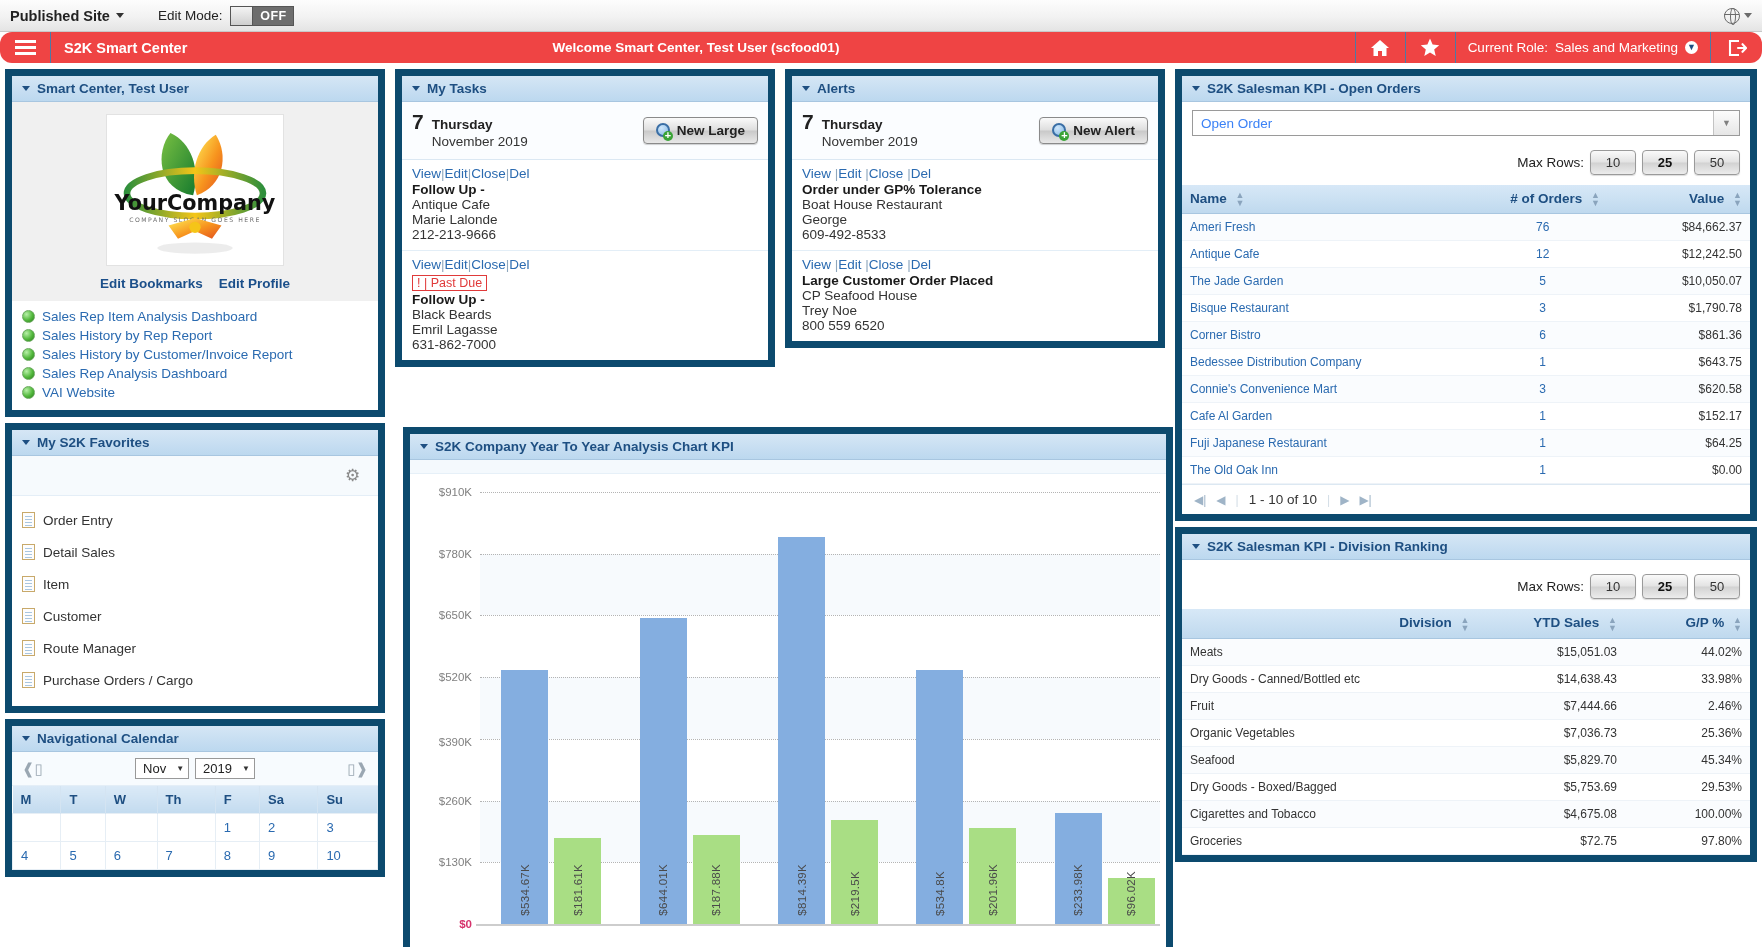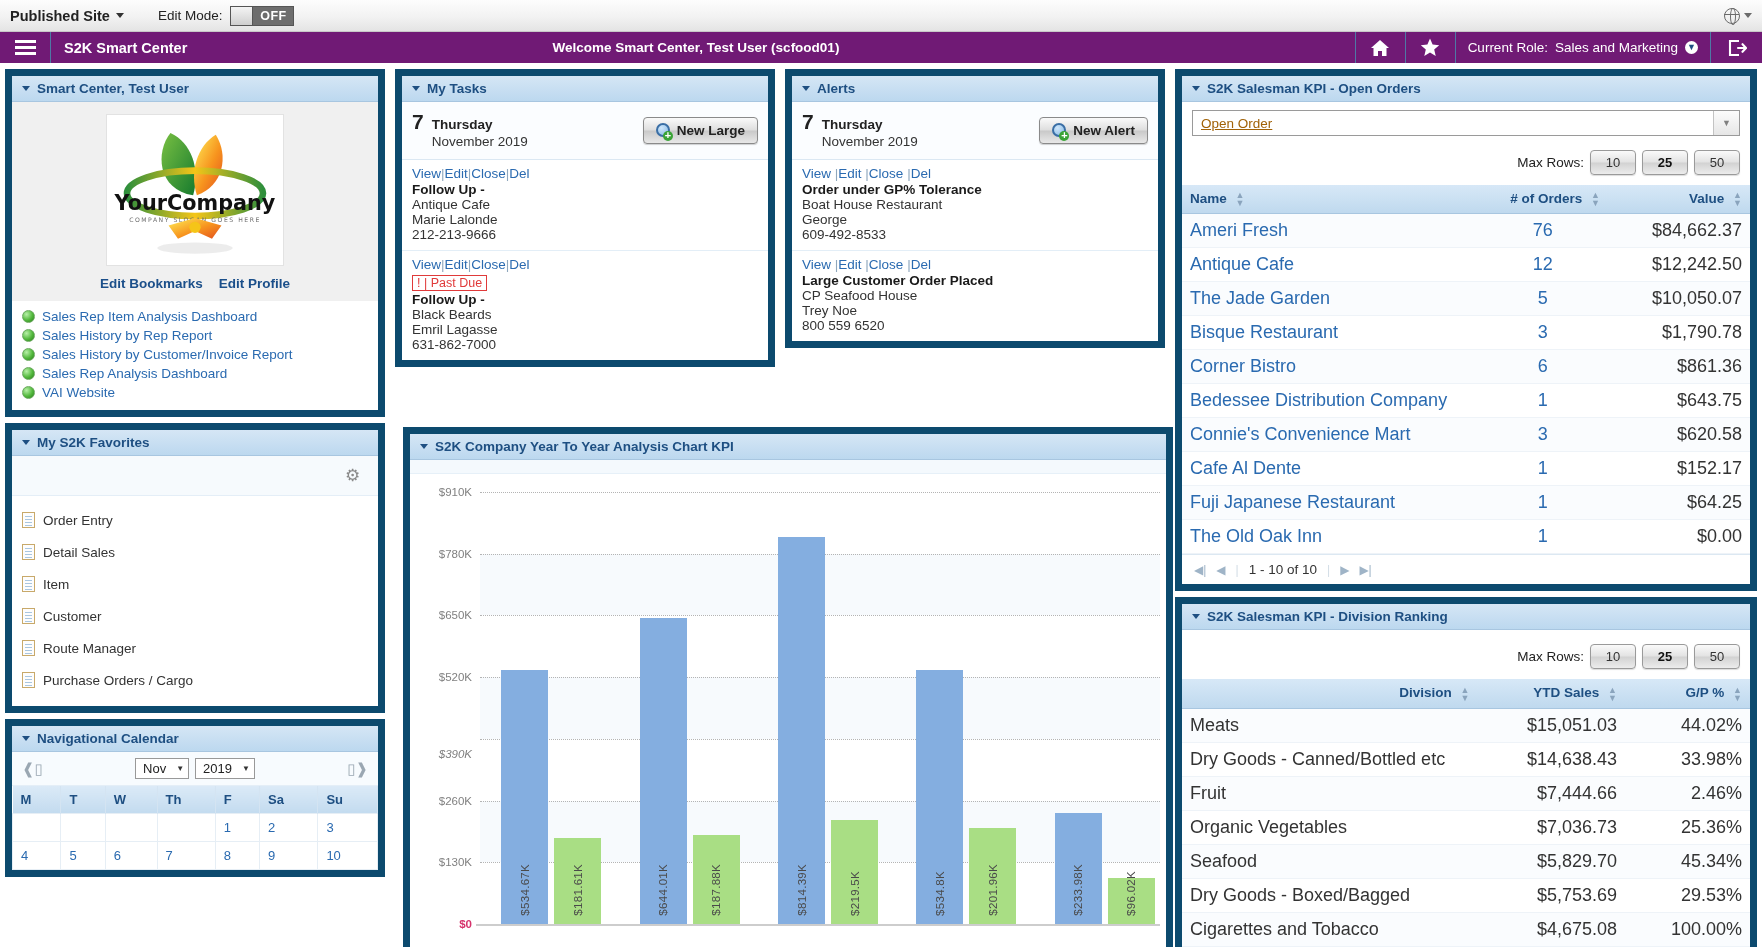--- a/index.html
+++ b/index.html
@@ -65,22 +65,22 @@
     content:""; position:absolute; left: 5.2px; top: -1px;
     width: 3.4px; height: 15px; border: 1.4px solid #6b6b6b; border-radius: 50%;
   }
   .globe::after {
     content:""; position:absolute; left: -1px; top: 5.2px;
     width: 15px; height: 0; border-top: 1.4px solid #6b6b6b;
   }
 
   
   .navbar {
-    height: 31px; background: #701a75;
-    display: flex; align-items: stretch; color: #fff;
+    height: 31px; background: #ef4444;
+    display: flex; align-items: stretch; color: #fff; border-radius: 12px;
   }
   .hamburger {
     width: 50px; display: flex; flex-direction: column;
     justify-content: center; align-items: center; gap: 3px; cursor: pointer;
   }
   .hamburger span { display:block; width: 21px; height: 3px; background: #fff; }
   .nav-title {
     display: flex; align-items: center; padding-left: 13px;
     font-size: 14.5px; font-weight: bold;
     border-left: 1px solid #4e79a4;
@@ -284,21 +284,21 @@
   }
 
   
   .kpi-top { padding: 8px 10px 6px; background:#fff; }
   .kpi-select {
     width: 100%; display:flex; align-items:stretch;
     border: 1px solid #9a9a9a; background:#fff; height: 26px; cursor:pointer;
   }
   .kpi-select .val {
     flex:1; display:flex; align-items:center; padding-left: 8px;
-    font-size: 13.5px; color:#a16207;text-decoration:underline;
+    font-size: 13.5px; color:#3b82f6;
   }
   .kpi-select .arw {
     width: 26px; border-left: 1px solid #c3c3c3;
     background: linear-gradient(to bottom,#fcfcfc,#e6e6e6);
     display:flex; align-items:center; justify-content:center;
     font-size: 9px; color:#808080;
   }
   .maxrows {
     display:flex; align-items:center; justify-content:flex-end;
     gap: 6px; padding: 8px 10px 10px; font-size: 13.5px; color:#222;
@@ -318,21 +318,21 @@
     color:#1e4f82; font-size: 13.5px; font-weight: bold;
     padding: 6px 8px; border-bottom: 1px solid #a8c6e0;
     white-space: nowrap;
     margin-top: 48px;
   }
   table.kpi th .sortico {
     display:inline-block; margin-left: 5px; color:#8aa4bd; font-size: 9px;
     line-height: 8px; vertical-align: middle; cursor: pointer;
   }
   table.kpi td {
-    font-size: 18px; padding: 6px 8px;
+    font-size: 12px; padding: 6px 8px;
     border-bottom: 1px solid #eef3f8; white-space: nowrap;
     overflow: hidden; text-overflow: ellipsis;
   }
   table.kpi tr:nth-child(odd) td { background: #fafcfe; }
   .c-name { color:#2a6ab0; cursor: pointer; }
   .c-num  { color:#2a6ab0; text-align: center; }
   .c-val  { color:#333; text-align: right; }
   .c-txt  { color:#333; }
   .pager {
     display:flex; align-items:center; gap: 10px;
@@ -612,21 +612,21 @@
               <div class="bandfill" style="top: 326.571px; height: 61.7143px;"></div>
               <div class="gridline" style="top: 18px;"></div>
               <div class="ytick" style="top: 18px;">$910K</div>
               <div class="gridline" style="top: 79.7143px;"></div>
               <div class="ytick" style="top: 79.7143px;">$780K</div>
               <div class="gridline" style="top: 141.429px;"></div>
               <div class="ytick" style="top: 141.429px;">$650K</div>
               <div class="gridline" style="top: 203.143px;"></div>
               <div class="ytick" style="top: 203.143px;">$520K</div>
               <div class="gridline" style="top: 264.857px;"></div>
-              <div class="ytick" style="top: 280px; font-style: italic;">$390K</div>
+              <div class="ytick" style="top: 268px;">$390K</div>
               <div class="gridline" style="top: 326.571px;"></div>
               <div class="ytick" style="top: 326.571px;">$260K</div>
               <div class="gridline" style="top: 388.286px;"></div>
               <div class="ytick" style="top: 388.286px;">$130K</div>
               <div class="axis-line" style="top: 450px;"></div>
               <div class="ytick zero" style="top: 450px;">$0</div>
               <div class="bar blue" style="left: 91.2px; width: 47px; height: 253.821px; bottom: 18px; background: rgb(132, 174, 224);">
                 <span class="bar-label">$534.67K</span>
               </div>
               <div class="bar green" style="left: 144.2px; width: 47px; height: 86.2149px; bottom: 18px; background: rgb(169, 222, 132);">
@@ -778,21 +778,21 @@
                 <td class="c-name">Bedessee Distribution Company</td>
                 <td class="c-num">1</td>
                 <td class="c-val">$643.75</td>
               </tr>
               <tr>
                 <td class="c-name">Connie's Convenience Mart</td>
                 <td class="c-num">3</td>
                 <td class="c-val">$620.58</td>
               </tr>
               <tr>
-                <td class="c-name">Cafe Al Dente</td>
+                <td class="c-name">Cafe Al Garden</td>
                 <td class="c-num">1</td>
                 <td class="c-val">$152.17</td>
               </tr>
               <tr>
                 <td class="c-name">Fuji Japanese Restaurant</td>
                 <td class="c-num">1</td>
                 <td class="c-val">$64.25</td>
               </tr>
               <tr>
                 <td class="c-name">The Old Oak Inn</td>

